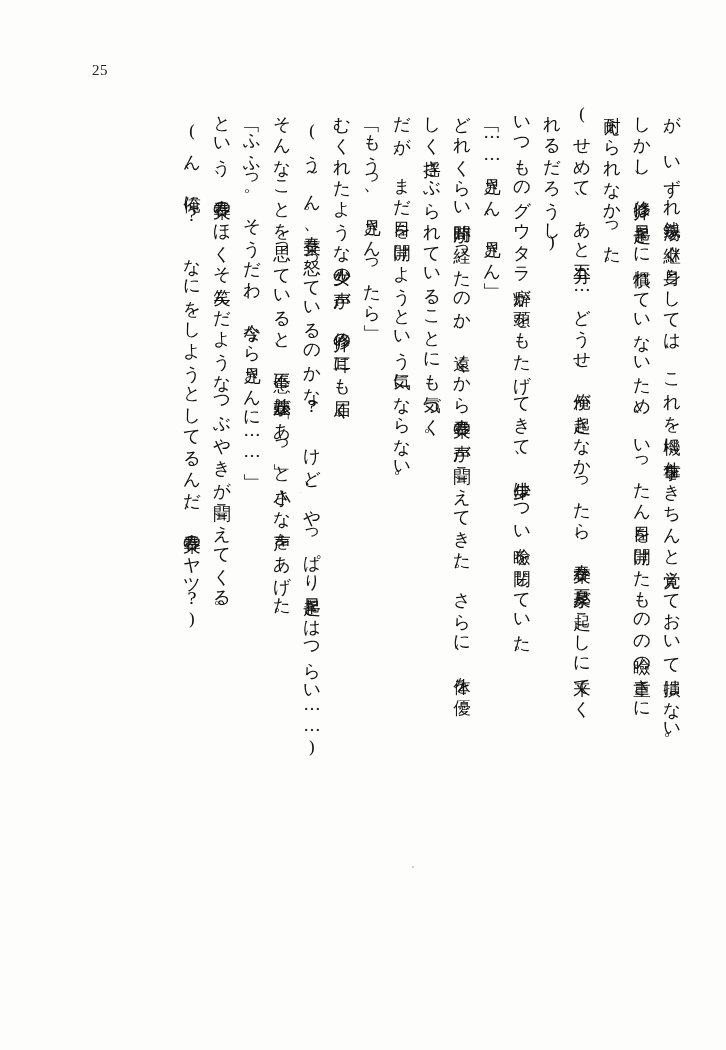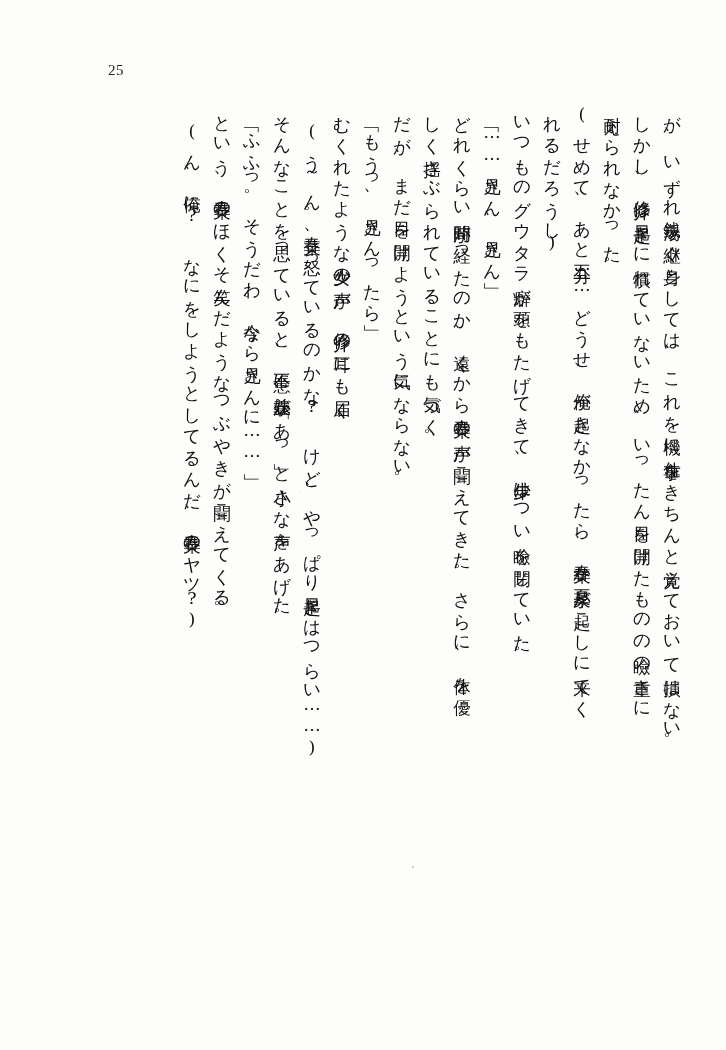--- a/index.html
+++ b/index.html
@@ -19,21 +19,21 @@
   .page {
     position: absolute;
     inset: 0;
     background: #fdfdfc;
   }
 
   
   .page-number {
     position: absolute;
     top: 62px;
-    left: 108px;
+    left: 92px;
     font-size: 15px;
     font-family: "Liberation Serif", "DejaVu Serif", serif;
     color: #222;
     letter-spacing: 0.5px;
   }
 
   
   .text-block {
     position: absolute;
     top: 104px;

